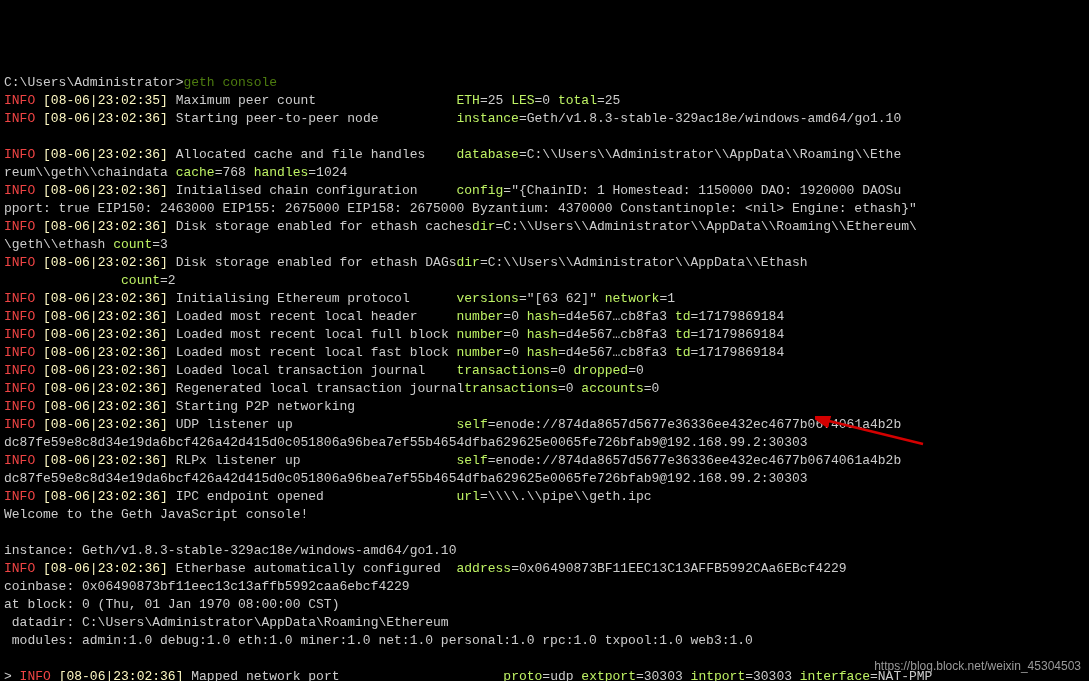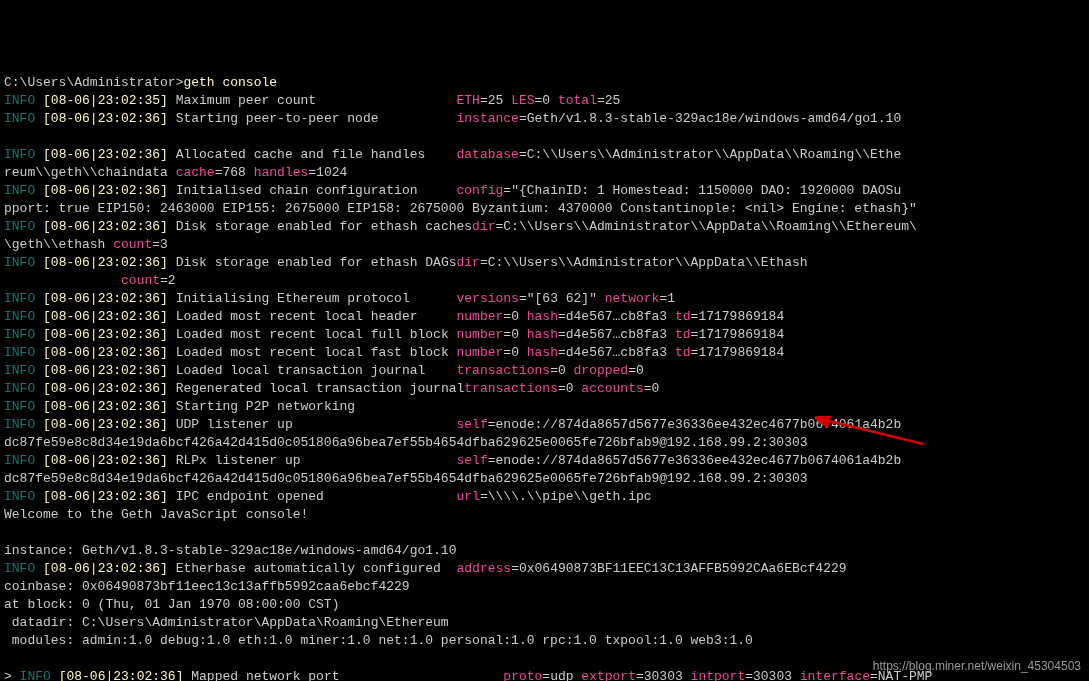--- a/index.html
+++ b/index.html
@@ -10,24 +10,24 @@
     font-size: 13px;
     line-height: 18px;
     padding: 2px 4px;
     width: 1089px;
     height: 681px;
     overflow: hidden;
     white-space: pre;
     position: relative;
   }
   .l { display: block; }
-  .info { color: #0f766e; text-align: center; }
-  .key { color: #ec4899; }
+  .info { color: #ef4444; text-align: center; }
+  .key { color: #bef264; }
   .ts { color: #fef9c3; }
-  .cmd { color: #fef9c3; }
+  .cmd { color: #4d7c0f; }
   .arrow {
     position: absolute;
     left: 815px;
     top: 416px;
     width: 110px;
     height: 30px;
     pointer-events: none;
   }
   .watermark {
     position: absolute;
@@ -47,16 +47,16 @@
 
 <svg class="arrow" viewBox="0 0 110 30">
   <defs>
     <marker id="ah" markerWidth="10" markerHeight="10" refX="2" refY="3" orient="auto">
       <path d="M0,0 L0,6 L8,3 z" fill="#d40000"></path>
     </marker>
   </defs>
   <line x1="108" y1="28" x2="10" y2="4" stroke="#d40000" stroke-width="2.5" marker-end="url(#ah)"></line>
 </svg>
 
-<div class="watermark">https://blog.miner.net/weixin_45304503</div>
+<div class="watermark">https://blog.block.net/weixin_45304503</div>
 
 
 
 
 </body></html>

